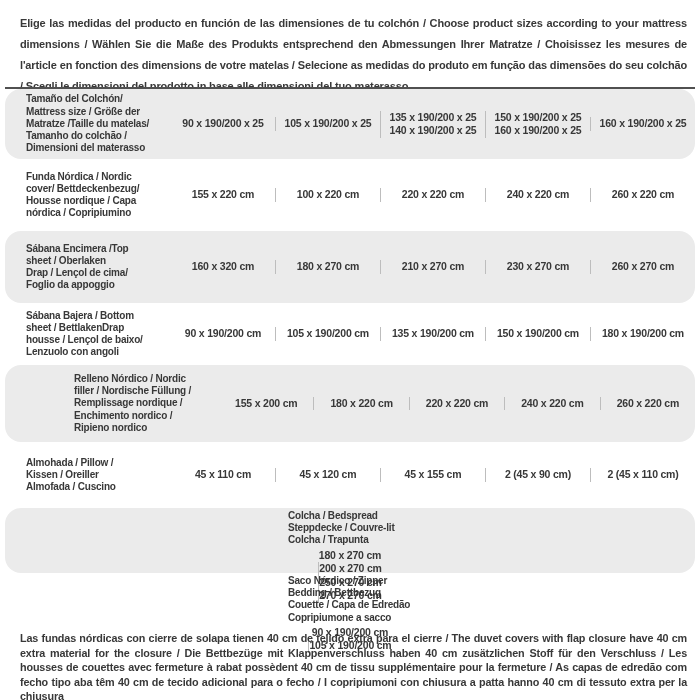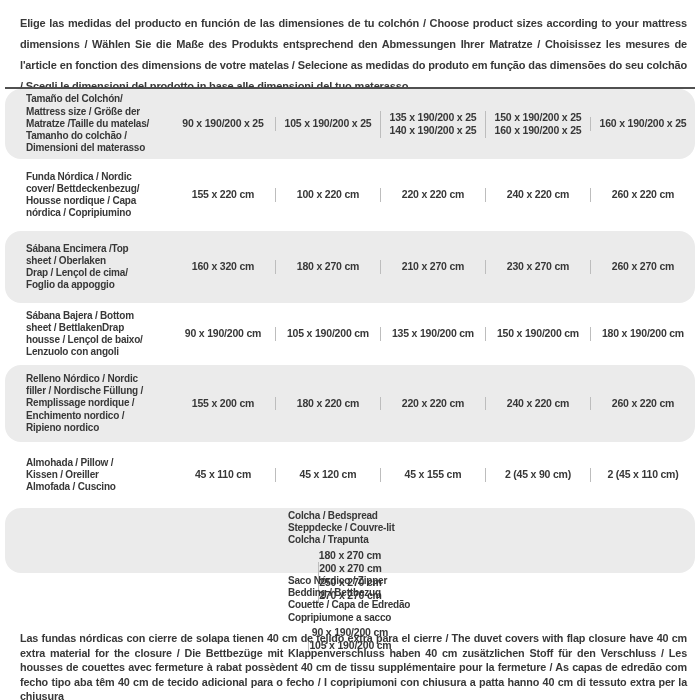--- a/index.html
+++ b/index.html
@@ -134,21 +134,21 @@
         <div class="label-cell">Sábana Bajera / Bottom
 sheet / BettlakenDrap
 housse / Lençol de baixo/
 Lenzuolo con angoli</div>
         <div class="value-cell">90 x 190/200 cm</div>
         <div class="value-cell">105 x 190/200 cm</div>
         <div class="value-cell">135 x 190/200 cm</div>
         <div class="value-cell">150 x 190/200 cm</div>
         <div class="value-cell">180 x 190/200 cm</div>
       </div>
-      <div class="row shaded" style="height: 77px;">
+      <div class="row shaded" style="height: 77px; padding-left: 48px;">
         <div class="label-cell">Relleno Nórdico / Nordic
 filler / Nordische Füllung /
 Remplissage nordique /
 Enchimento nordico /
 Ripieno nordico</div>
         <div class="value-cell">155 x 200 cm</div>
         <div class="value-cell">180 x 220 cm</div>
         <div class="value-cell">220 x 220 cm</div>
         <div class="value-cell">240 x 220 cm</div>
         <div class="value-cell">260 x 220 cm</div>

